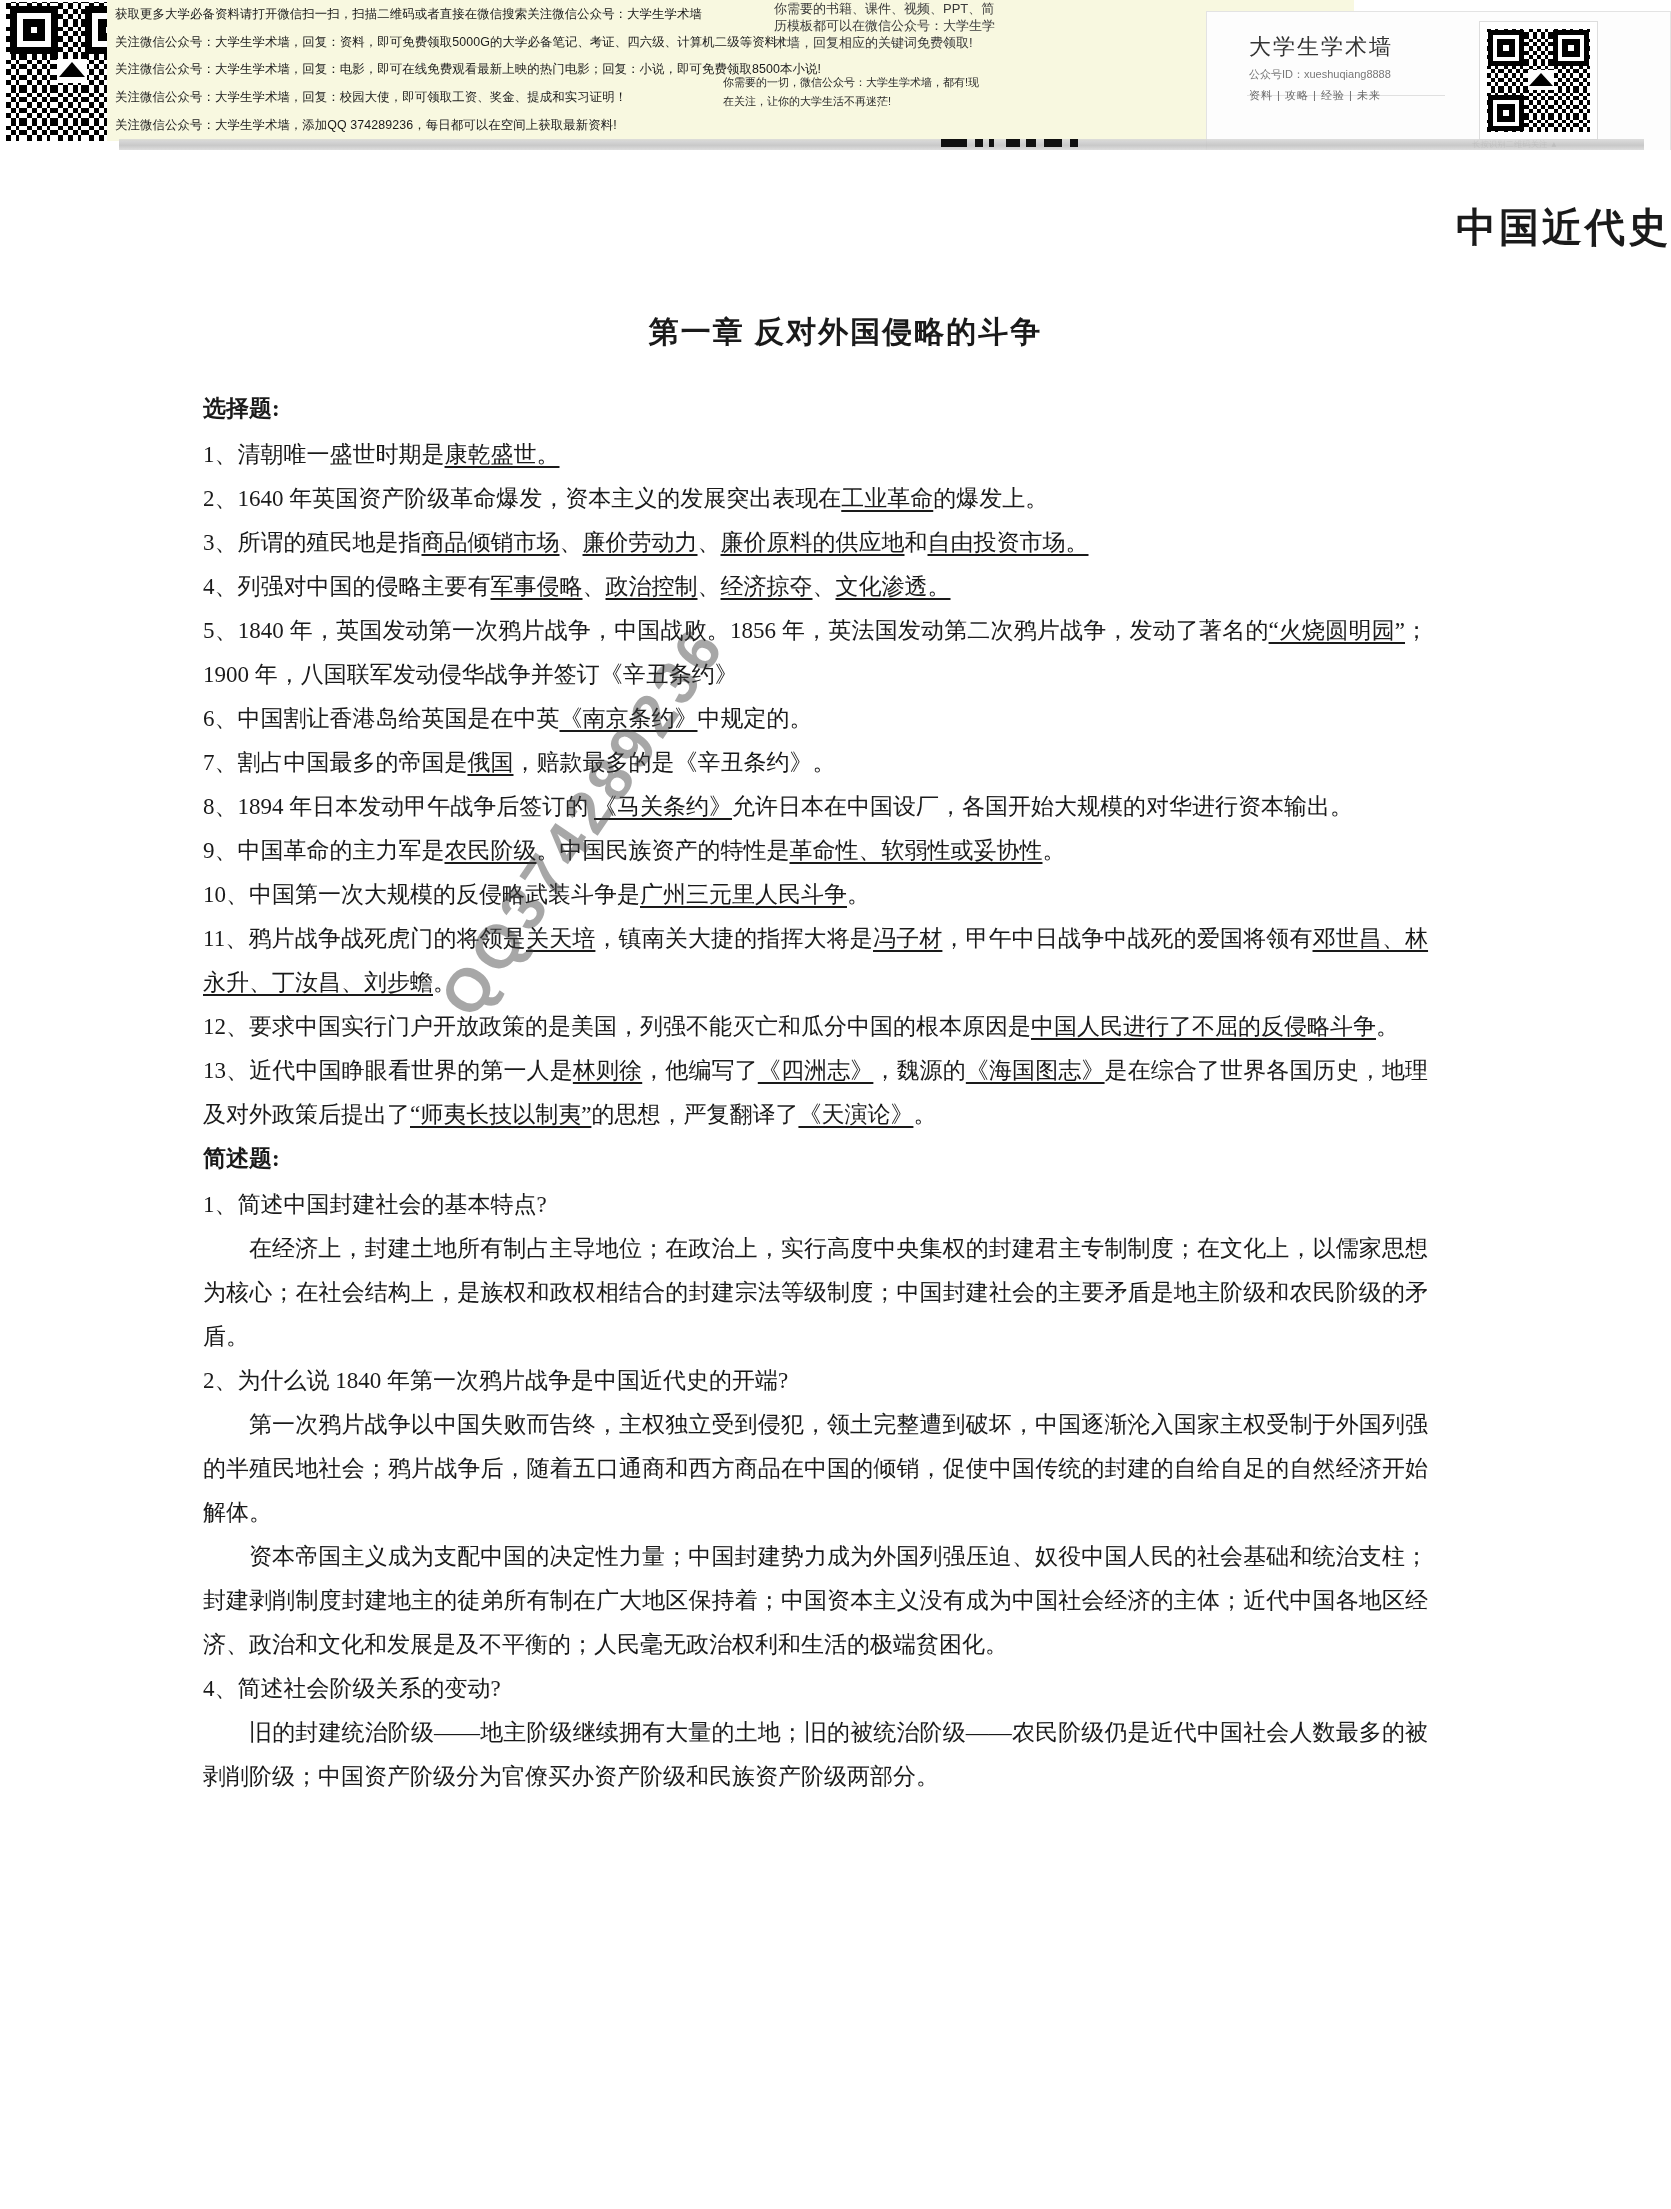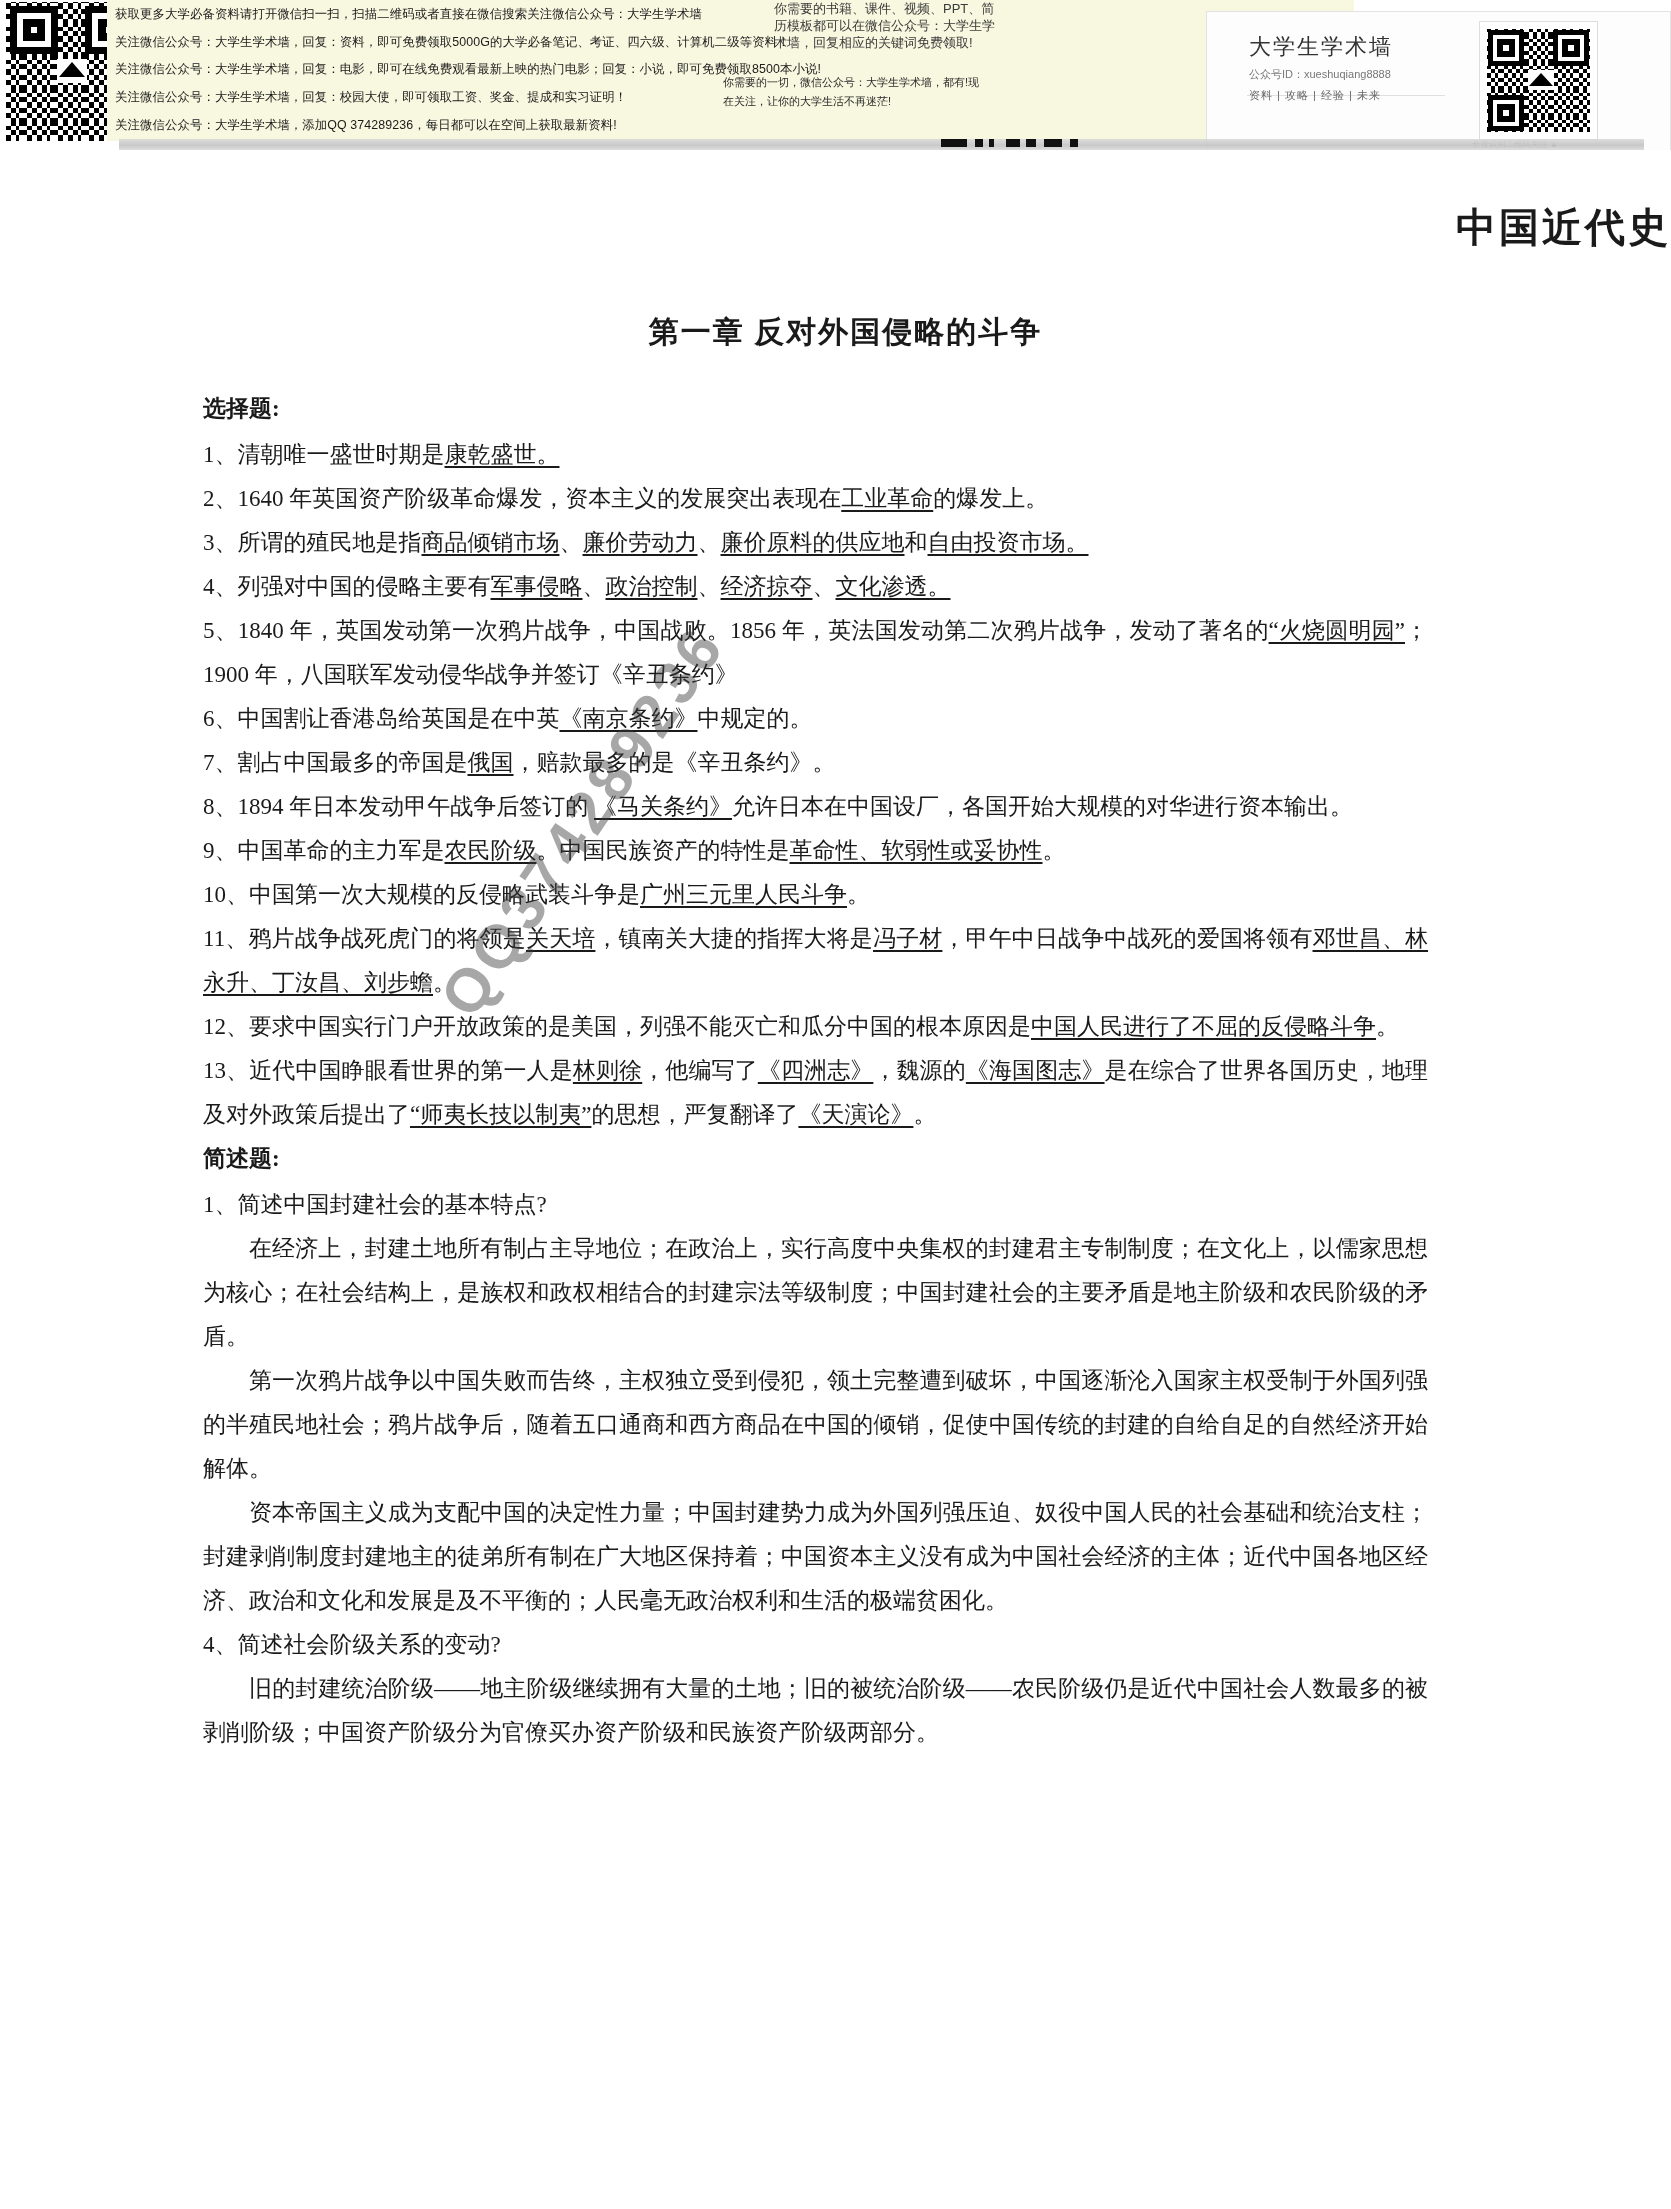--- a/index.html
+++ b/index.html
@@ -349,20 +349,21 @@
         <div class="q-item">10、中国第一次大规模的反侵略武装斗争是<u class="u">广州三元里人民斗争</u>。</div>
         <div class="q-item">11、鸦片战争战死虎门的将领是<u class="u">关天培</u>，镇南关大捷的指挥大将是<u class="u">冯子材</u>，甲午中日战争中战死的爱国将领有<u class="u">邓世昌、林永升、丁汝昌、刘步蟾</u>。</div>
         <div class="q-item">12、要求中国实行门户开放政策的是美国，列强不能灭亡和瓜分中国的根本原因是<u class="u">中国人民进行了不屈的反侵略斗争</u>。</div>
         <div class="q-item">13、近代中国睁眼看世界的第一人是<u class="u">林则徐</u>，他编写了<u class="u">《四洲志》</u>，魏源的<u class="u">《海国图志》</u>是在综合了世界各国历史，地理及对外政策后提出了<u class="u">“师夷长技以制夷”</u>的思想，严复翻译了<u class="u">《天演论》</u>。</div>
       </div>
 
     <div class="sec-head">简述题:</div>
     <div>
         <div class="q-item">1、简述中国封建社会的基本特点?</div>
         <div class="ans-item">在经济上，封建土地所有制占主导地位；在政治上，实行高度中央集权的封建君主专制制度；在文化上，以儒家思想为核心；在社会结构上，是族权和政权相结合的封建宗法等级制度；中国封建社会的主要矛盾是地主阶级和农民阶级的矛盾。</div>
+        <div class="q-item">2、为什么说 1840 年第一次鸦片战争是中国近代史的开端?</div>
         <div class="ans-item">第一次鸦片战争以中国失败而告终，主权独立受到侵犯，领土完整遭到破坏，中国逐渐沦入国家主权受制于外国列强的半殖民地社会；鸦片战争后，随着五口通商和西方商品在中国的倾销，促使中国传统的封建的自给自足的自然经济开始解体。</div>
         <div class="ans-item">资本帝国主义成为支配中国的决定性力量；中国封建势力成为外国列强压迫、奴役中国人民的社会基础和统治支柱；封建剥削制度封建地主的徒弟所有制在广大地区保持着；中国资本主义没有成为中国社会经济的主体；近代中国各地区经济、政治和文化和发展是及不平衡的；人民毫无政治权利和生活的极端贫困化。</div>
         <div class="q-item">4、简述社会阶级关系的变动?</div>
         <div class="ans-item">旧的封建统治阶级——地主阶级继续拥有大量的土地；旧的被统治阶级——农民阶级仍是近代中国社会人数最多的被剥削阶级；中国资产阶级分为官僚买办资产阶级和民族资产阶级两部分。</div>
       </div>
 
   </div>
 </div>
 
 <div id="watermark">QQ374289236</div>

